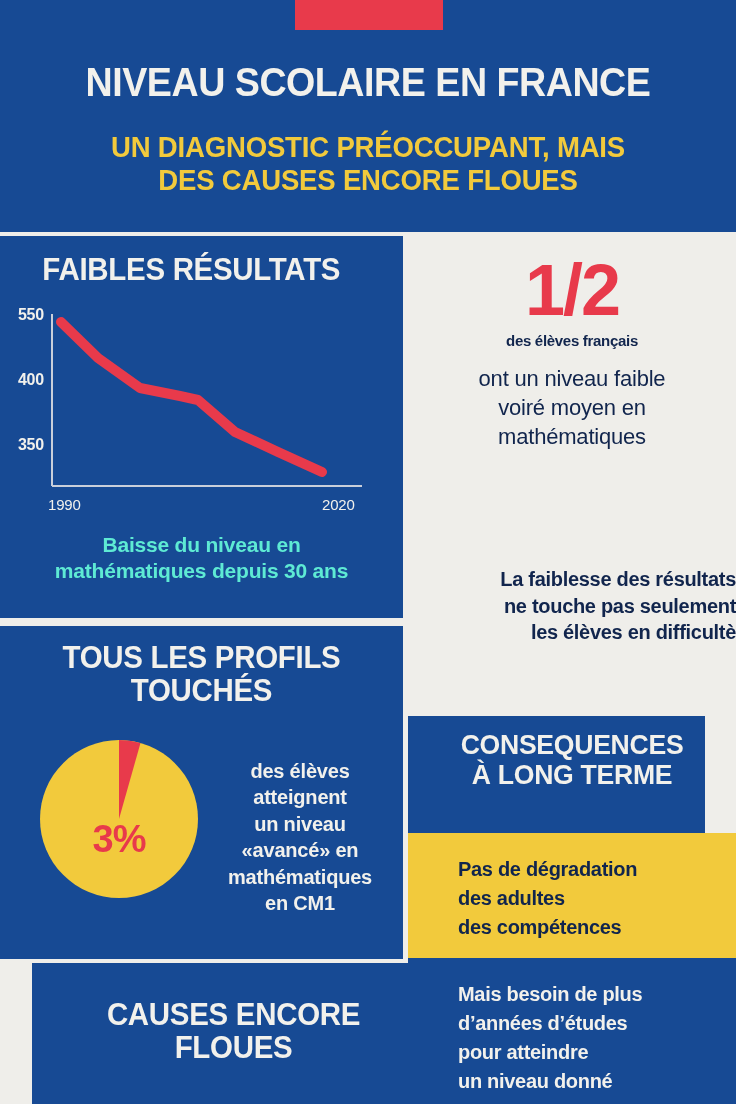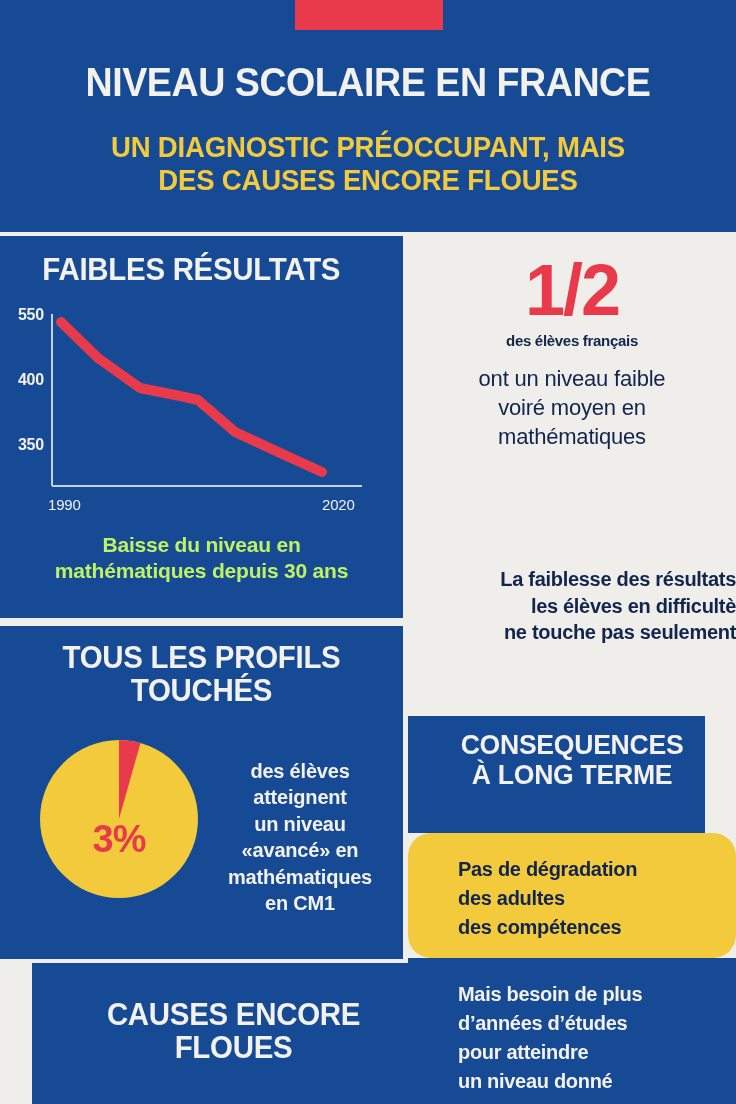--- a/index.html
+++ b/index.html
@@ -62,21 +62,21 @@
   .panel { position: absolute; }
   .panel-blue { background: #174a94; }
   .panel-grey { background: #efeeea; }
   .panel-yellow { background: #f2ca3c; }
 
   .p-chart   { left: 0;   top: 236px; width: 403px; height: 382px; }
   .p-half    { left: 408px; top: 236px; width: 328px; height: 476px; }
   .p-pie     { left: 0;   top: 626px; width: 403px; height: 333px; }
   .p-causes  { left: 0;   top: 963px; width: 403px; height: 141px; margin-left: 32px; }
   .p-conseq  { left: 408px; top: 716px; width: 297px; height: 117px; }
-  .p-yellow  { left: 408px; top: 833px; width: 328px; height: 125px; border-radius: 23px; }
+  .p-yellow  { left: 408px; top: 833px; width: 328px; height: 125px; }
   .p-more    { left: 408px; top: 958px; width: 328px; height: 146px; }
 
   
   .section-head {
     color: #f2f1ec;
     font-size: 31px;
     font-weight: bold;
     line-height: 1.06;
     letter-spacing: -0.3px;
     transform: scaleX(0.95);
@@ -129,21 +129,21 @@
     color: #f2f1ec;
     font-size: 15px;
     font-weight: normal;
     letter-spacing: -0.2px;
   }
   .chart-caption {
     position: absolute;
     left: 0; top: 296px;
     width: 403px;
     text-align: center;
-    color: #bef264;
+    color: #5eead4;
     font-size: 21px;
     font-weight: bold;
     line-height: 1.25;
     letter-spacing: -0.2px;
   }
   .chart-caption span { display: block; }
 
   
   .big-stat {
     position: absolute;
@@ -284,22 +284,22 @@
   <div class="panel panel-grey p-half">
     <div class="big-stat">1/2</div>
     <div class="stat-lead">des élèves français</div>
     <div class="stat-body">
       <span>ont un niveau faible</span>
       <span>voiré moyen en</span>
       <span>mathématiques</span>
     </div>
     <div class="stat-note">
       <span>La faiblesse des résultats</span>
+      <span>ne touche pas seulement</span>
       <span>les élèves en difficultè</span>
-      <span>ne touche pas seulement</span>
     </div>
   </div>
 
   <div class="panel panel-blue p-pie">
     <div class="section-head head-pie">
       <span>TOUS LES PROFILS</span>
       <span>TOUCHÉS</span>
     </div>
 
     <div class="pie-wrap">

